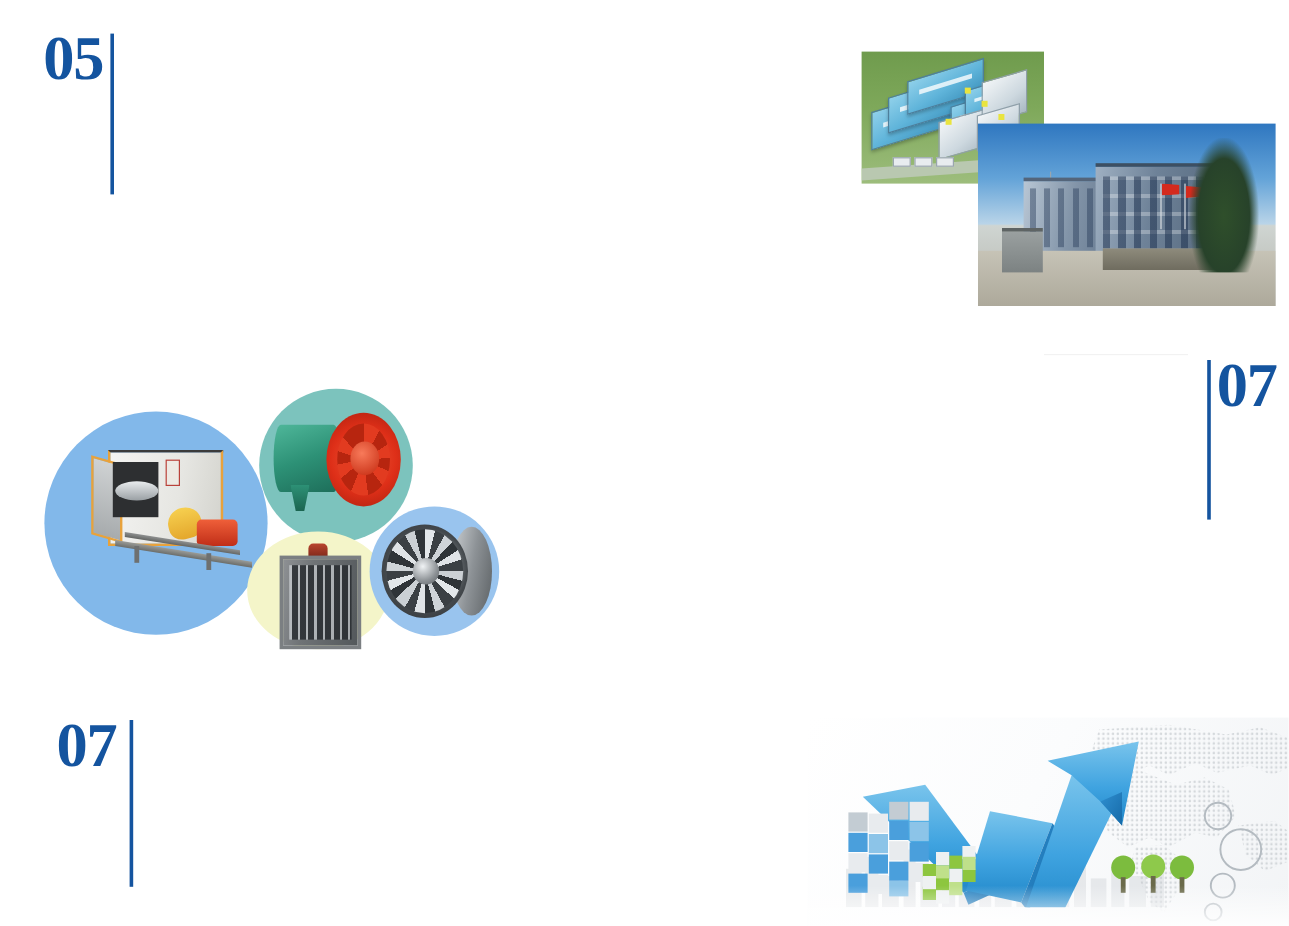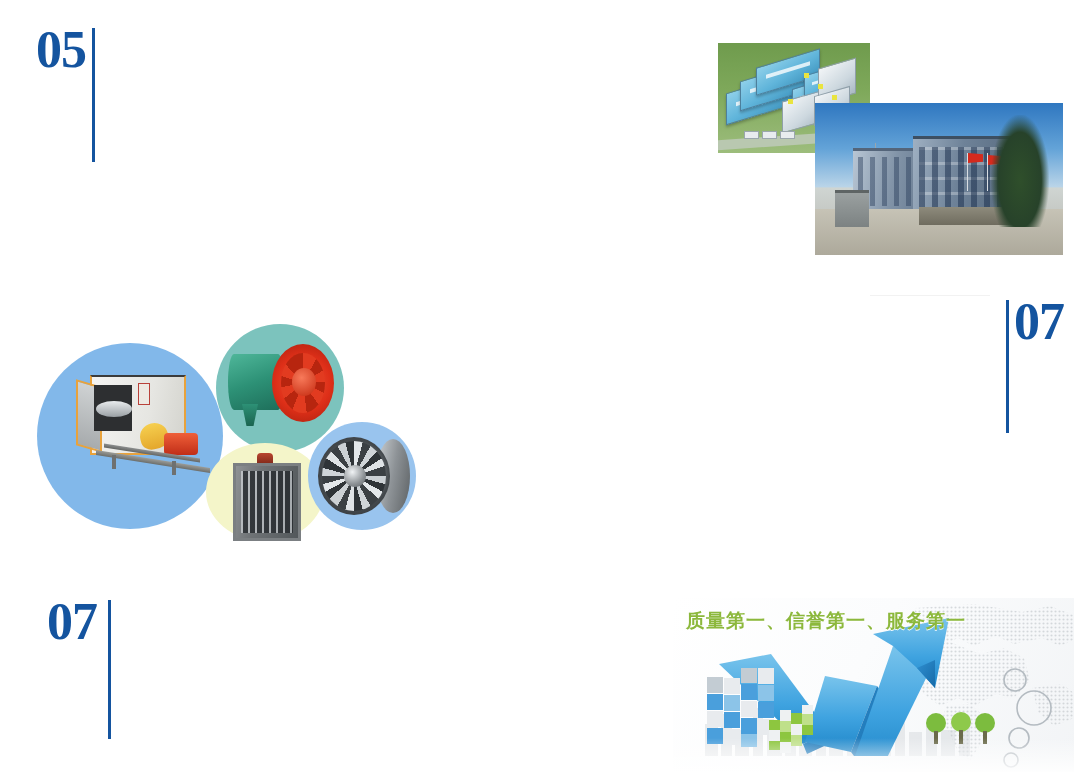--- a/index.html
+++ b/index.html
@@ -560,16 +560,15 @@
       <g fill="none" stroke="#b4bbc1" stroke-width="1.6">
         <circle cx="20" cy="22" r="11"></circle>
         <circle cx="39" cy="50" r="17"></circle>
         <circle cx="24" cy="80" r="10"></circle>
         <circle cx="16" cy="102" r="7"></circle>
       </g>
     </svg>
 
     <div class="floor"></div>
 
-    <div class="slogan">质量第一、信誉第一、服务第一</div>
   </div>
 
 </div>
 
 </body></html>

